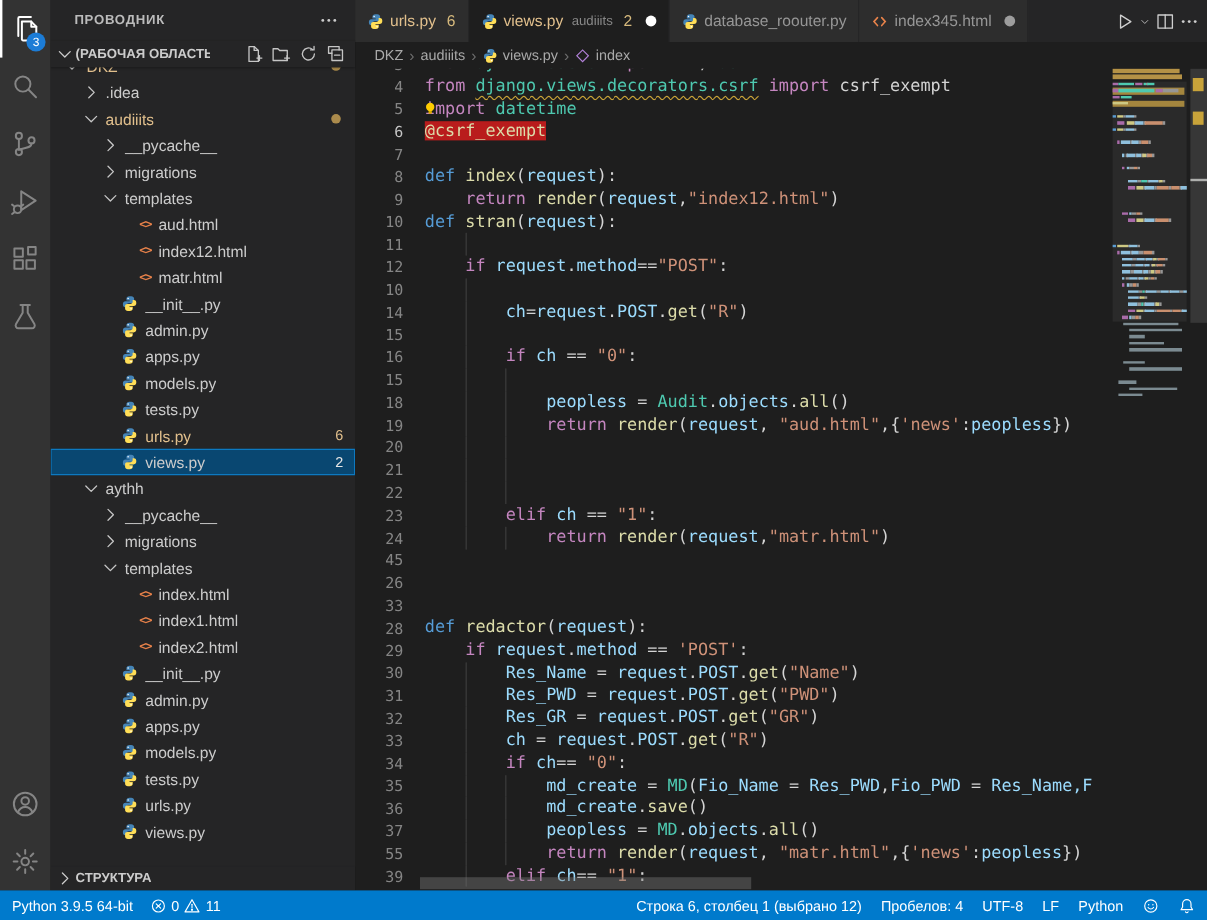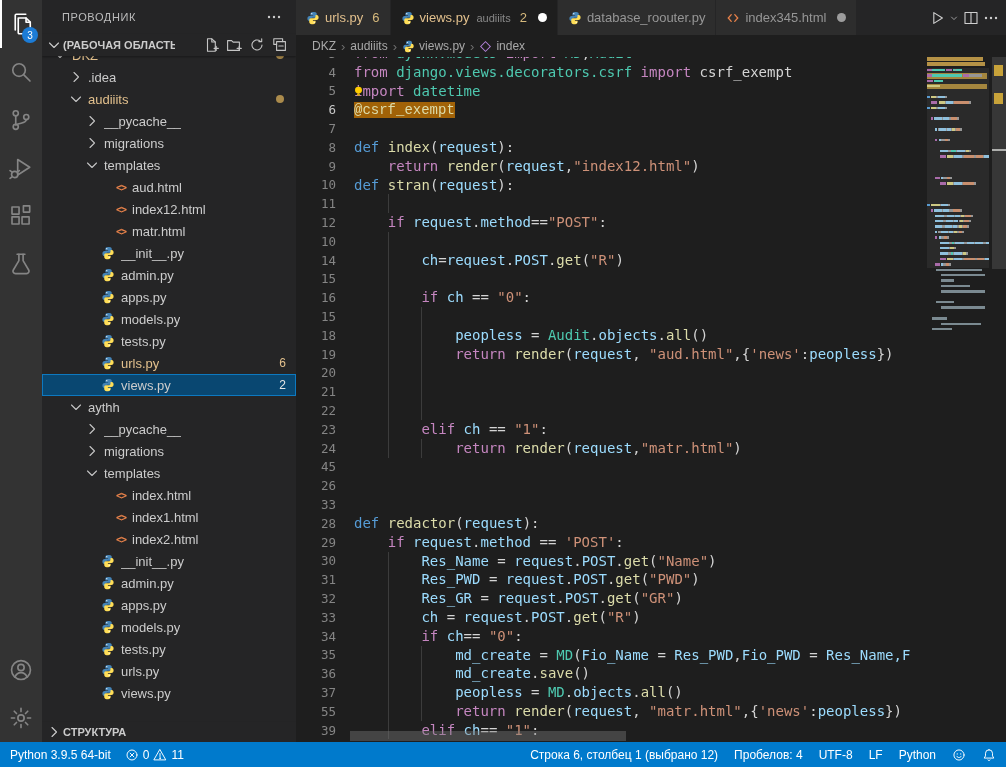--- a/index.html
+++ b/index.html
@@ -10,21 +10,21 @@
   .activitybar { position:absolute; left:0; top:0; width:42px; height:742px; background:#333333; display:flex; flex-direction:column; align-items:stretch; z-index:5; }
   .ab-item { position:relative; height:48px; display:flex; align-items:center; justify-content:center; color:#858585; cursor:pointer; }
   .ab-item.active { color:#ffffff; border-left:2px solid #ffffff; }
   .ab-item .icon { width:24px; height:24px; display:block; }
   .ab-badge { position:absolute; right:4px; bottom:5px; min-width:16px; height:16px; padding:0 3px; border-radius:9px; background:#1c7cd6; color:#fff; font-size:10px; display:flex; align-items:center; justify-content:center; }
   .ab-bottom { margin-top:auto; }
   .icon svg { width:100%; height:100%; display:block; }
 
   
   .sidebar { position:absolute; left:42px; top:0; width:254px; height:742px; background:#252526; overflow:hidden; }
-  .sb-title { height:34px; display:flex; align-items:center; padding:0 14px 0 20px; font-size:11px; letter-spacing:.6px; color:#bbbbbb; }
+  .sb-title { height:34px; display:flex; align-items:center; padding:0 14px 0 20px; font-size:11px; letter-spacing:.6px; color:#bbbbbb;font-weight:bold; }
   .sb-title .icon { width:16px; height:16px; margin-left:auto; color:#cccccc; cursor:pointer; }
   .sb-sec { position:absolute; left:0; right:0; height:22px; display:flex; align-items:center; font-size:11px; font-weight:bold; color:#cccccc; padding:0 8px 0 4px; background:#252526; z-index:3; box-shadow:0 1px 2px rgba(0,0,0,.35); }
   .sb-sec .chev { width:16px; height:16px; color:#ccc; flex:none; }
   .sb-sec .slab { margin-left:1px; white-space:nowrap; overflow:hidden; max-width:112px; }
   .sb-sec .acts { margin-left:auto; display:flex; gap:7px; }
   .sb-sec .acts .icon { width:16px; height:16px; color:#c5c5c5; cursor:pointer; }
   .sec-workspace { top:34px; }
   .sec-structure { bottom:0; height:20px; }
   .tree { position:absolute; top:56px; bottom:20px; left:0; right:0; overflow:hidden; }
   .tree-inner { position:relative; top:-12px; }
@@ -62,22 +62,22 @@
 
   .viewport { position:absolute; top:57px; left:0; right:0; bottom:0; overflow:hidden; }
   .code { position:absolute; top:-13px; left:0; width:631px; overflow:hidden; font-family:"DejaVu Sans Mono",monospace; font-size:14px; }
   .cline { height:18.8px; display:flex; align-items:center; }
   .ln { width:40px; flex:none; text-align:right; color:#858585; font-size:12.5px; font-family:"DejaVu Sans Mono",monospace; }
   .ln.act { color:#c6c6c6; }
   .lc { position:relative; margin-left:18px; white-space:pre; height:18.8px; line-height:18.8px; flex:none; }
   .guide { position:absolute; top:0; bottom:0; width:1px; background:#3c3c3c; }
   .tk.pink { color:#C586C0; } .tk.blue { color:#569CD6; } .tk.teal { color:#4EC9B0; }
   .tk.yellow { color:#DCDCAA; } .tk.lblue { color:#9CDCFE; } .tk.orange { color:#CE9178; } .tk.white { color:#D4D4D4; }
-  .tk.sel { background:#a16207;font-family:Liberation Mono, monospace; }
-  .tk.sq { text-decoration-style:wavy; text-decoration-color:#c7a137; text-decoration-thickness:1px; text-underline-offset:3px; }
+  .tk.sel { background:#b91c1c; }
+  .tk.sq { text-decoration:underline; text-decoration-style:wavy; text-decoration-color:#c7a137; text-decoration-thickness:1px; text-underline-offset:3px; }
   .bulb { position:absolute; left:-2px; top:2px; width:13px; height:14px; z-index:2; }
 
   .minimap { position:absolute; top:0; right:17px; width:62px; bottom:0; overflow:hidden; }
   .mslider { position:absolute; left:0; right:0; background:rgba(121,121,121,.14); }
   .mrow, .mband { position:absolute; }
   .ruler { position:absolute; top:0; right:0; width:14px; bottom:0; }
   .vthumb { position:absolute; left:0; right:0; top:0; height:212px; background:rgba(121,121,121,.28); }
   .rmark { position:absolute; left:2px; width:9px; height:11px; background:#c8a33a; }
   .rcursor { position:absolute; left:0; right:0; height:2px; background:#aeafad; }
   .hscroll { position:absolute; left:0; right:79px; bottom:0; height:12px; }

